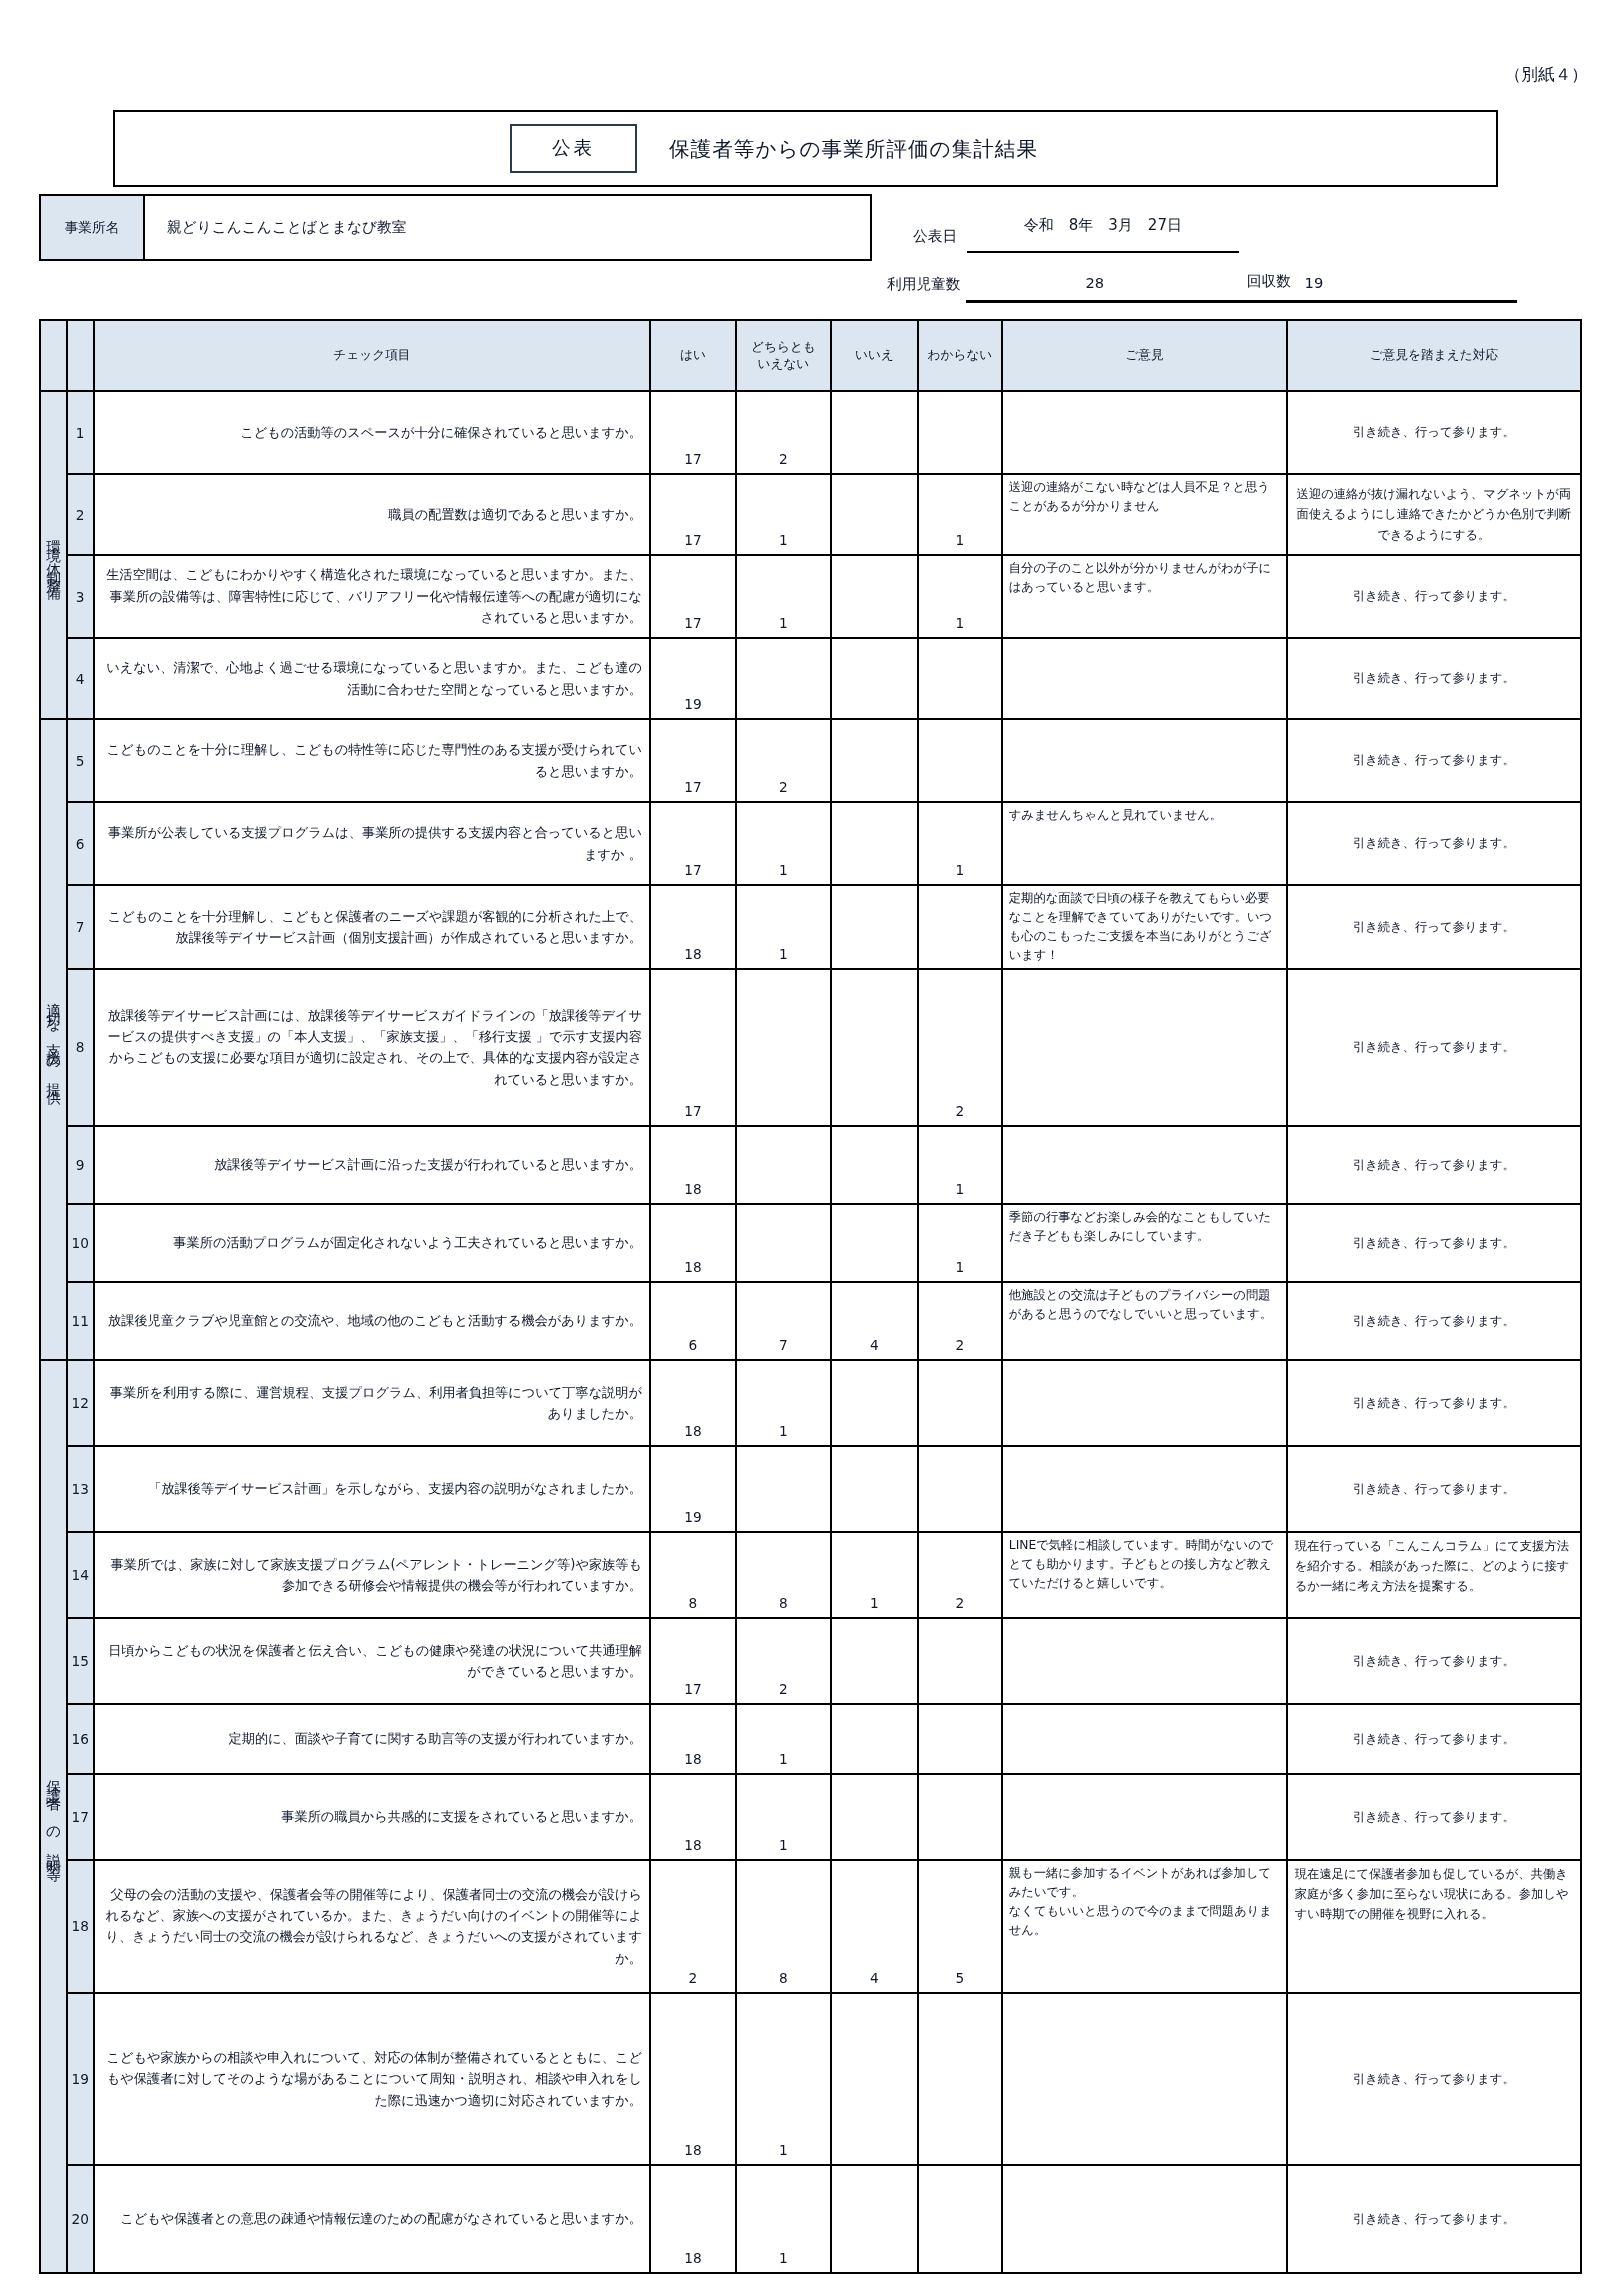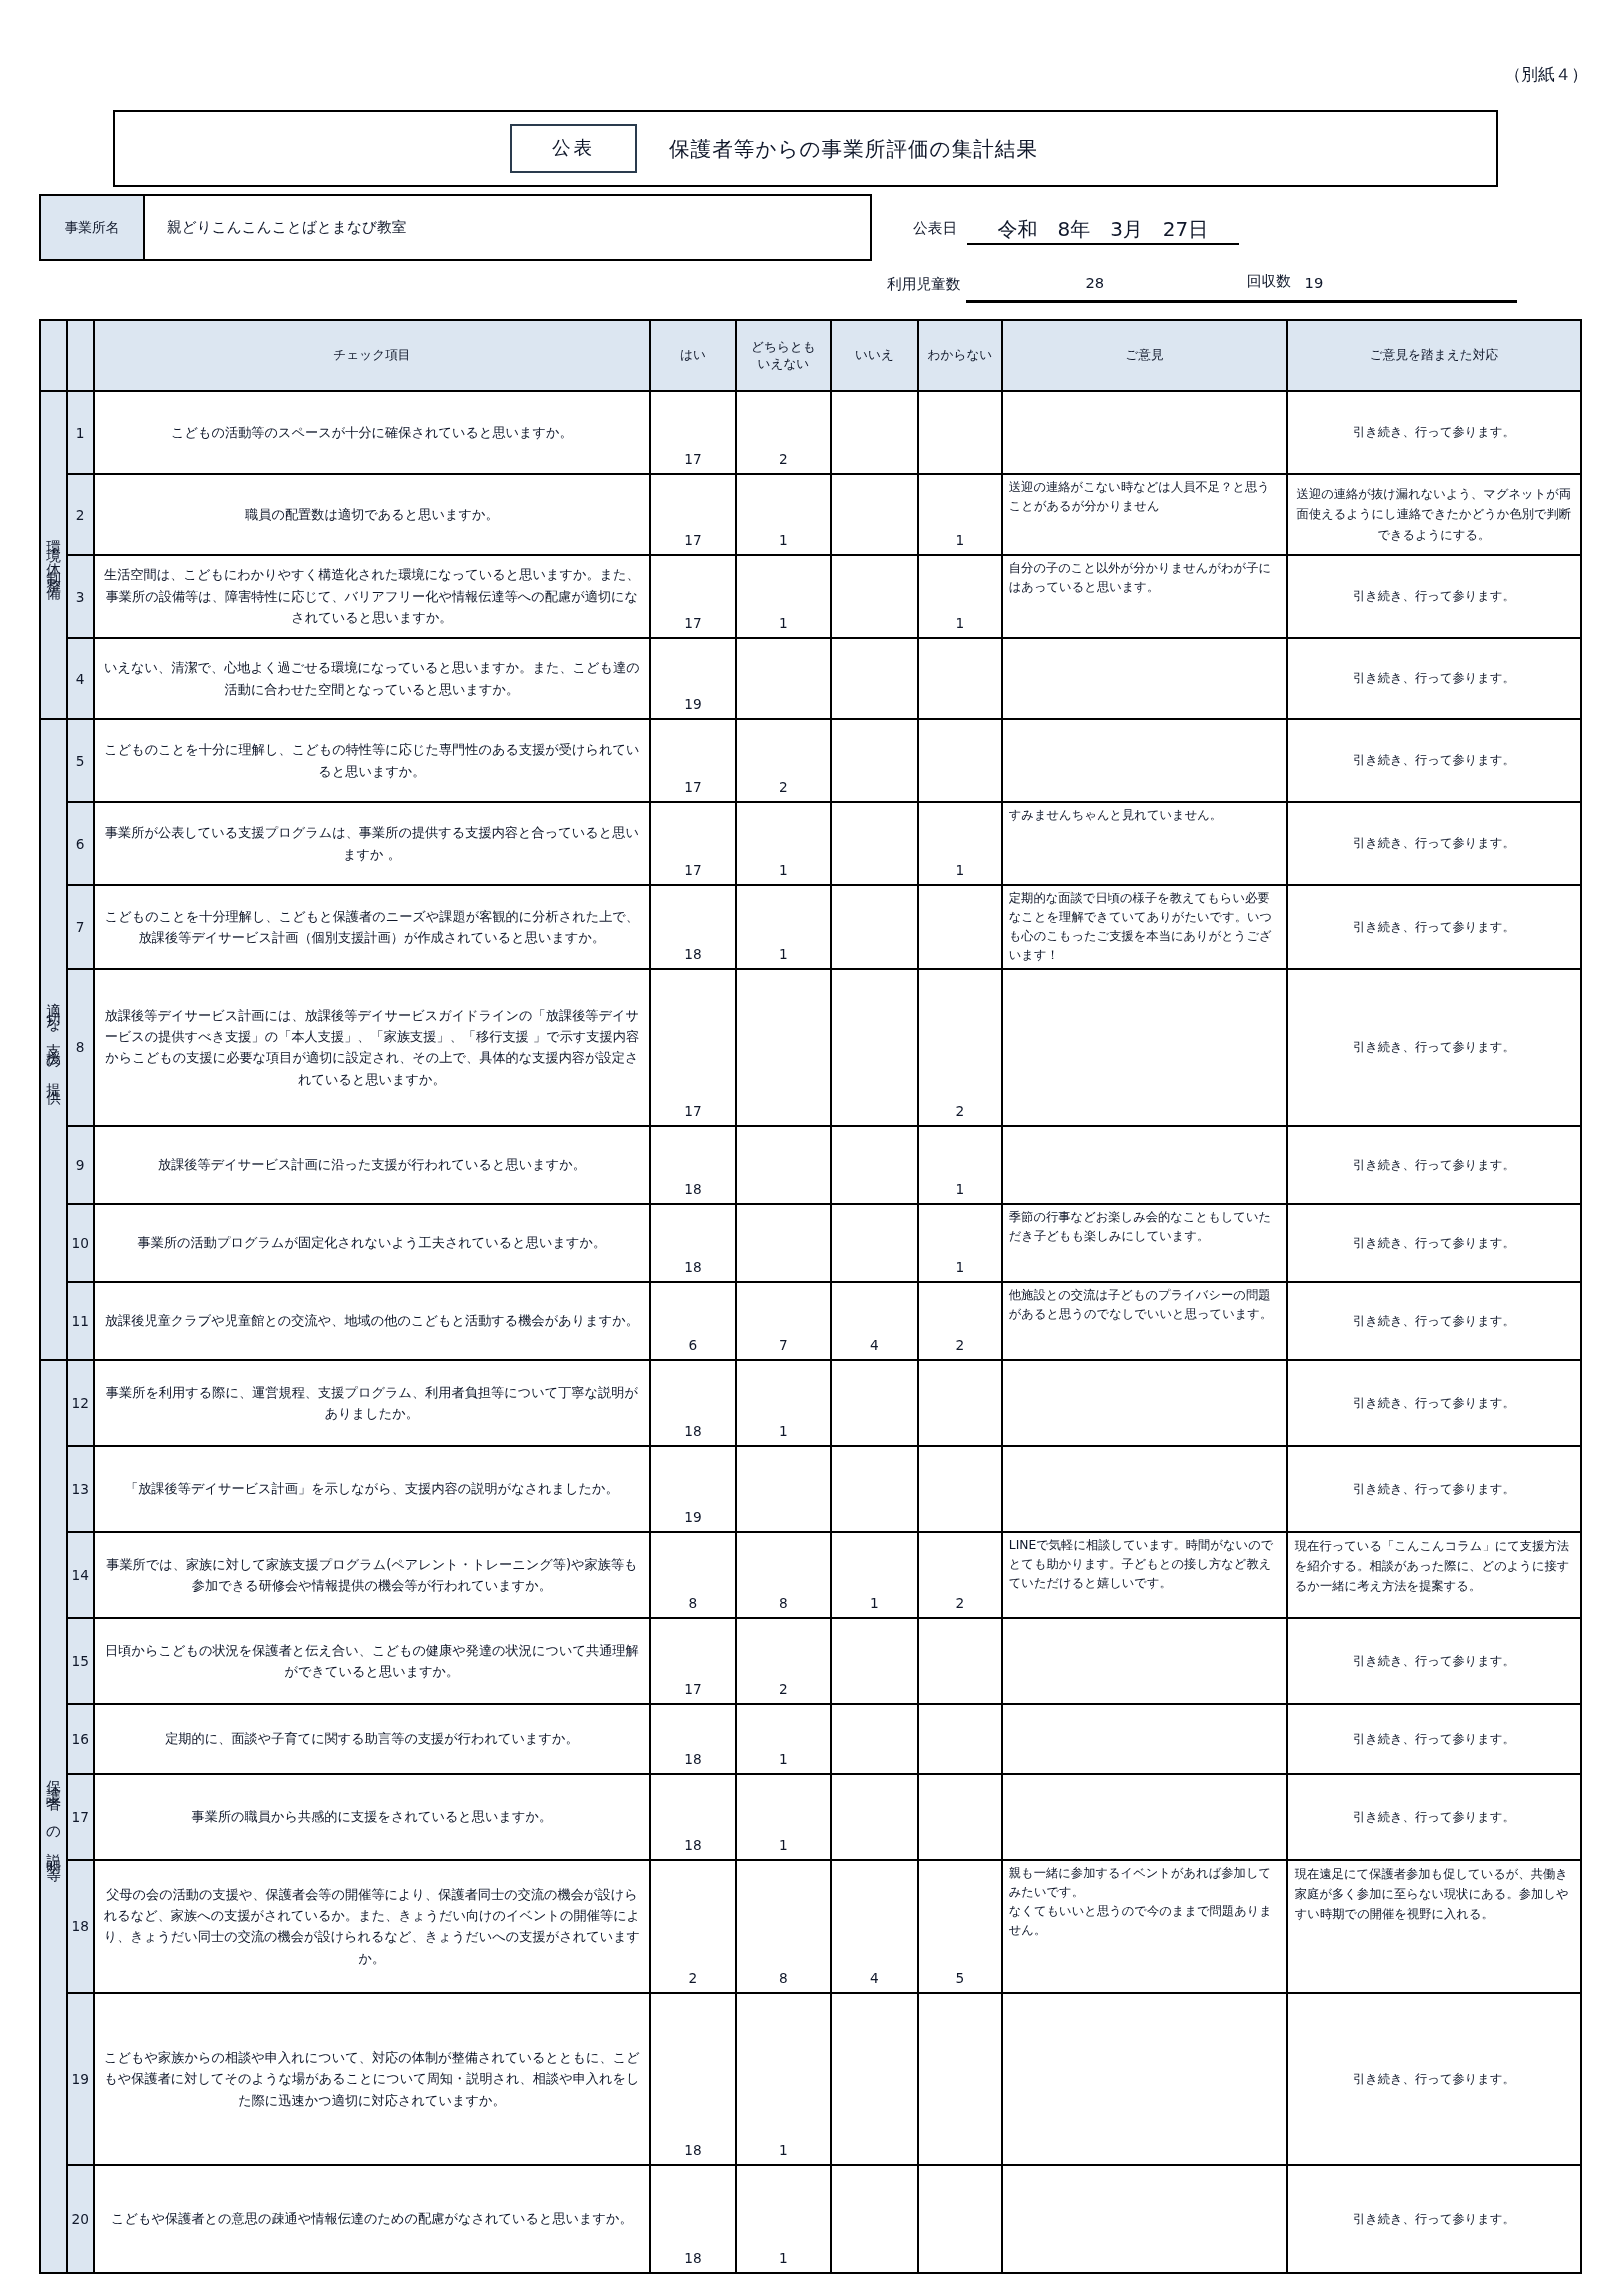--- a/index.html
+++ b/index.html
@@ -17,43 +17,43 @@
              font-size:20.6px;letter-spacing:1px;}
 
   .office-box{position:absolute;left:39px;top:194px;width:829px;height:63px;
               border:2.9px solid #000;display:flex;background:#fff;}
   .office-label{width:102px;background:#dce6f1;border-right:2px solid #000;
                 display:flex;align-items:center;justify-content:center;font-size:13.7px;}
   .office-value{flex:1;display:flex;align-items:center;padding-left:22px;font-size:14.7px;}
 
   .pubdate-line{position:absolute;left:913px;top:216px;display:flex;align-items:flex-end;}
   .pubdate-label{font-size:14.7px;padding-bottom:6.9px;}
-  .pubdate-value{display:inline-block;width:272px;text-align:center;font-size:20px;
-                 border-bottom:2.9px solid #000;padding-bottom:0;margin-left:9.8px;}
+  .pubdate-value{display:inline-block;width:272px;text-align:center;font-size:15px;
+                 border-bottom:2.9px solid #000;padding-bottom:16px;margin-left:9.8px;}
 
   .stats-line{position:absolute;left:887px;top:272px;display:flex;align-items:flex-end;}
   .stats-label{font-size:14.7px;padding-bottom:8.8px;}
   .stats-underline{display:flex;align-items:flex-end;width:551px;border-bottom:3.9px solid #000;
                    margin-left:5.9px;padding-bottom:8.8px;font-size:14.7px;}
   .users-value{width:257px;text-align:center;}
   .collected-label{margin-left:23.5px;}
   .collected-value{margin-left:13.7px;}
 
   table.survey-table{position:absolute;left:39px;top:319px;width:1542px;
         border-collapse:collapse;table-layout:fixed;border:2.9px solid #000;background:#fff;}
   .survey-table th,.survey-table td{border:2px solid #000;overflow:hidden;}
   .header-row th{background:#dce6f1;font-size:12.7px;font-weight:normal;height:69px;
                  text-align:center;vertical-align:middle;border-bottom:2.9px solid #000;padding:0 2px;}
   .prewrap{white-space:pre-line;}
   tr.section-start td{border-top:2.9px solid #000;}
   .cat-cell{background:#dce6f1;text-align:center;vertical-align:middle;padding:0;}
   .cat-text{writing-mode:vertical-rl;text-orientation:upright;margin:0 auto;
             font-size:14.7px;letter-spacing:7.8px;line-height:1;}
   .num-cell{background:#dce6f1;text-align:center;vertical-align:middle;font-size:13.7px;}
-  .q-cell{font-size:13.2px;line-height:1.62;padding:3.9px 6.9px;vertical-align:middle;text-align:center;margin-top:40px;}
+  .q-cell{font-size:13.2px;line-height:1.62;padding:3.9px 6.9px;vertical-align:middle;text-align:right;margin-top:40px;}
   .n-cell{text-align:center;vertical-align:bottom;font-size:13.7px;padding-bottom:5.9px;}
   .op-cell{font-size:12.3px;line-height:1.55;padding:2.9px 5.9px;vertical-align:top;
            text-align:left;white-space:pre-line;}
   .resp-cell{font-size:12.3px;line-height:1.65;padding:2.9px 6.9px;vertical-align:middle;text-align:center;}
   .resp-cell.long{text-align:left;vertical-align:top;}
 </style>
 </head>
 <body>
 
 <div class="page">

